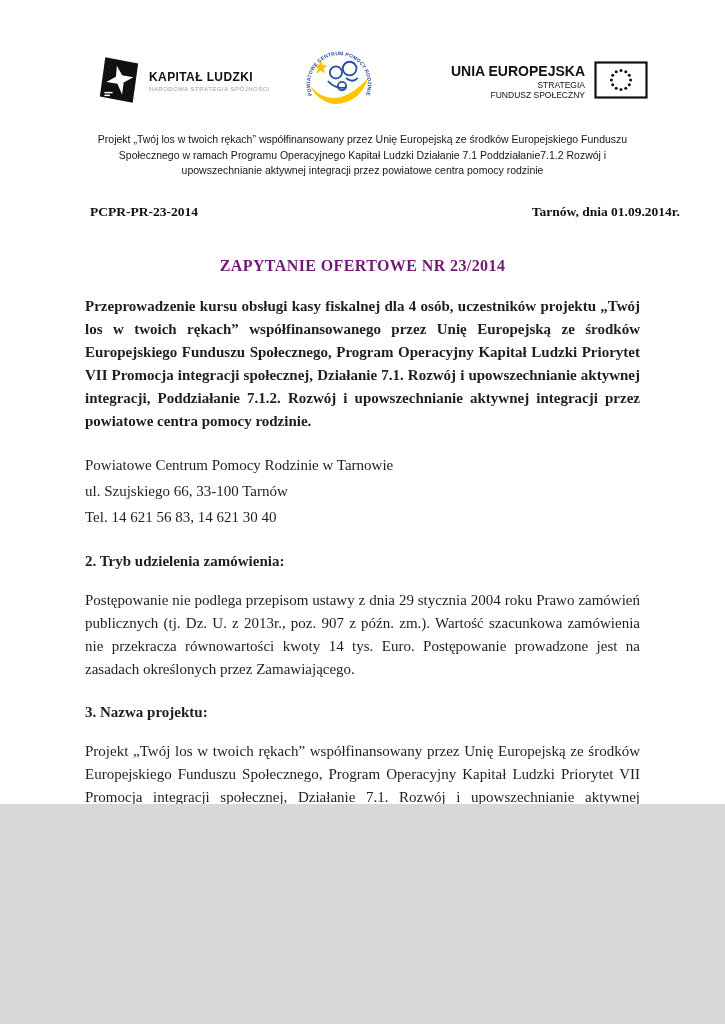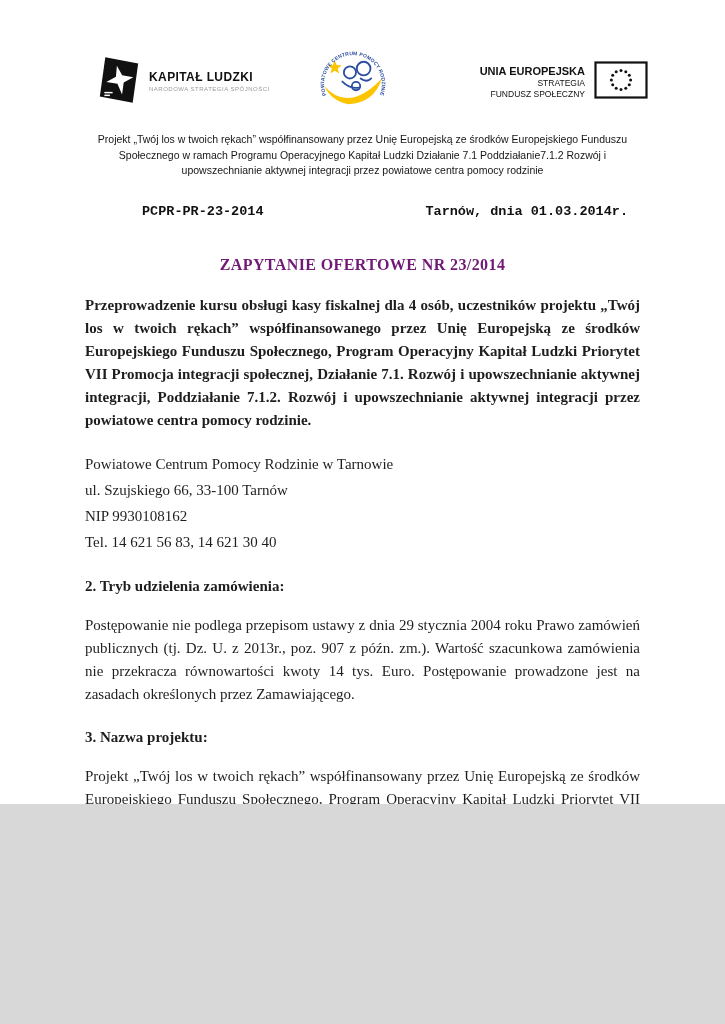--- a/index.html
+++ b/index.html
@@ -17,34 +17,34 @@
   .logo-row{
     display:flex;justify-content:space-between;align-items:center;
     margin:44px 77px 0 98px;height:76px;
   }
   .kl-logo{display:flex;align-items:center;gap:9px;}
   .kl-text{display:flex;flex-direction:column;line-height:1.15;}
   .kl-title{font-family:"Liberation Sans",sans-serif;font-weight:bold;font-size:12px;letter-spacing:.4px;color:#111;}
   .kl-sub{font-family:"Liberation Sans",sans-serif;font-size:6px;letter-spacing:.5px;color:#9a9a9a;margin-top:2px;}
   .eu-logo{display:flex;align-items:center;gap:9px;}
   .eu-text{display:flex;flex-direction:column;align-items:flex-end;line-height:1.2;font-family:"Liberation Sans",sans-serif;color:#111;}
-  .eu-l1{font-weight:bold;font-size:11px;padding-left:43px;}
+  .eu-l1{font-weight:bold;font-size:14px;padding-left:43px;}
   .eu-l2,.eu-l3{font-size:8.5px;}
   
   .header-note{
     margin:12px auto 0;width:568px;
     font-family:"Liberation Sans",sans-serif;
     font-size:10.5px;line-height:15.5px;
     text-align:center;color:#161616;
   }
   
   .ref-row{
     display:flex;justify-content:space-between;
-    margin:25px 97px 0;
-    font-family:Liberation Mono, monospace;
+    margin:25px 45px 0;
+    font-family:Liberation Serif, serif;
     font-weight:bold;font-size:13.5px;color:#111;padding-left:45px;
   }
   
   .doc-title{
     margin-top:37px;text-align:center;
     font-weight:bold;font-size:16px;letter-spacing:.4px;color:#701a75;
   }
   
   .subject{
     margin:20px 85px 0;
@@ -138,31 +138,30 @@
           </g>
         </svg>
       </span>
     </div>
   </div>
 
   <div class="header-note">Projekt „Twój los w twoich rękach” współfinansowany przez Unię Europejską ze środków Europejskiego Funduszu Społecznego w ramach Programu Operacyjnego Kapitał Ludzki Działanie 7.1 Poddziałanie7.1.2 Rozwój i upowszechnianie aktywnej integracji przez powiatowe centra pomocy rodzinie</div>
 
   <div class="ref-row">
     <span>PCPR-PR-23-2014</span>
-    <span>Tarnów, dnia 01.03.2014r.</span>
+    <span>Tarnów, dnia 01.09.2014r.</span>
   </div>
 
   <div class="doc-title">ZAPYTANIE OFERTOWE NR 23/2014</div>
 
   <div class="subject">Przeprowadzenie kursu obsługi kasy fiskalnej dla 4 osób, uczestników projektu  „Twój los w twoich rękach” współfinansowanego przez Unię Europejską ze środków Europejskiego Funduszu Społecznego, Program Operacyjny Kapitał Ludzki Priorytet VII Promocja integracji społecznej, Działanie 7.1. Rozwój i upowszechnianie aktywnej integracji, Poddziałanie 7.1.2. Rozwój i upowszechnianie aktywnej integracji przez powiatowe centra pomocy rodzinie.</div>
 
   <div class="section">
     <div class="address-line">Powiatowe Centrum Pomocy Rodzinie w Tarnowie</div>
     <div class="address-line">ul. Szujskiego 66, 33-100 Tarnów</div>
-    <div class="address-line">NIP 9930108162</div>
     <div class="address-line">Tel. 14 621 56 83, 14 621 30 40</div>
   </div>
 
   <div class="section">
     <div class="section-heading">2. Tryb udzielenia zamówienia:</div>
     <div class="section-body">Postępowanie nie podlega przepisom ustawy z dnia 29 stycznia 2004 roku Prawo zamówień publicznych (tj. Dz. U. z 2013r., poz. 907  z późn. zm.). Wartość szacunkowa zamówienia nie przekracza równowartości kwoty 14 tys. Euro. Postępowanie prowadzone jest na zasadach określonych przez Zamawiającego.</div>
   </div>
 
   <div class="section">
     <div class="section-heading">3. Nazwa projektu:</div>

